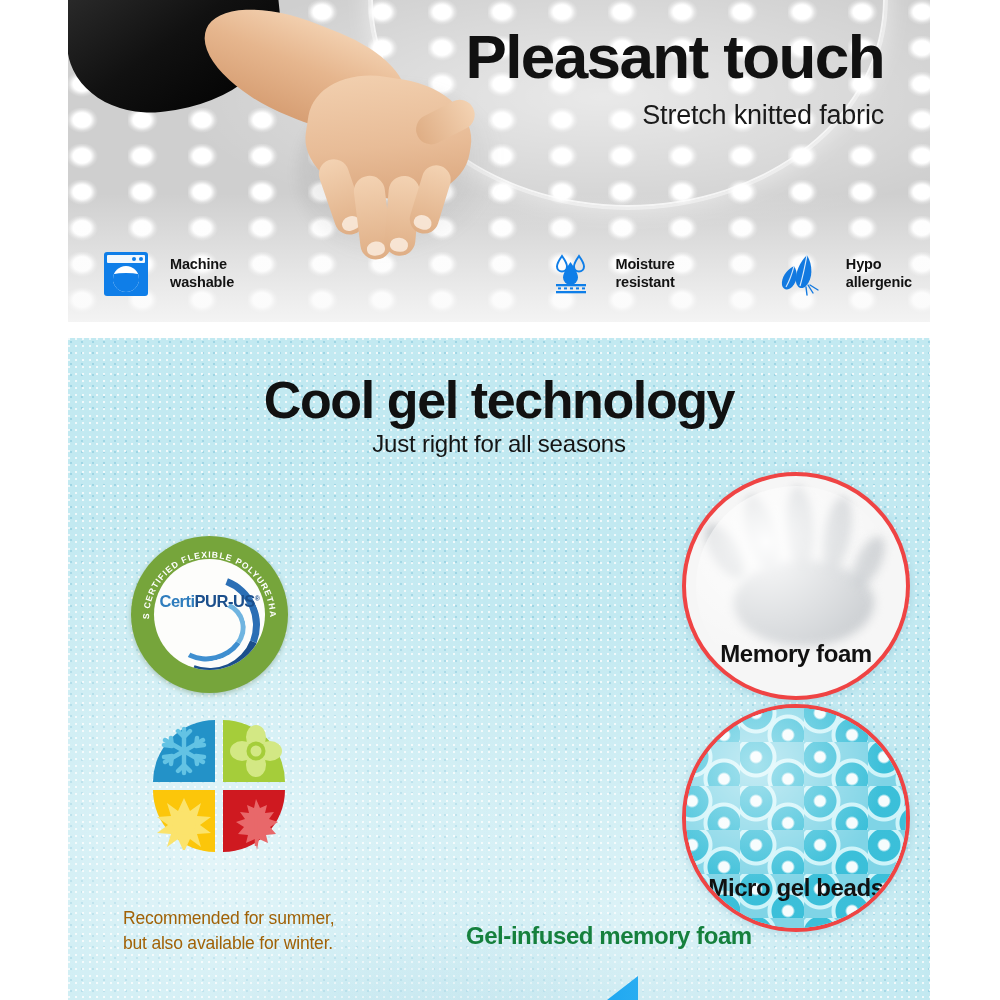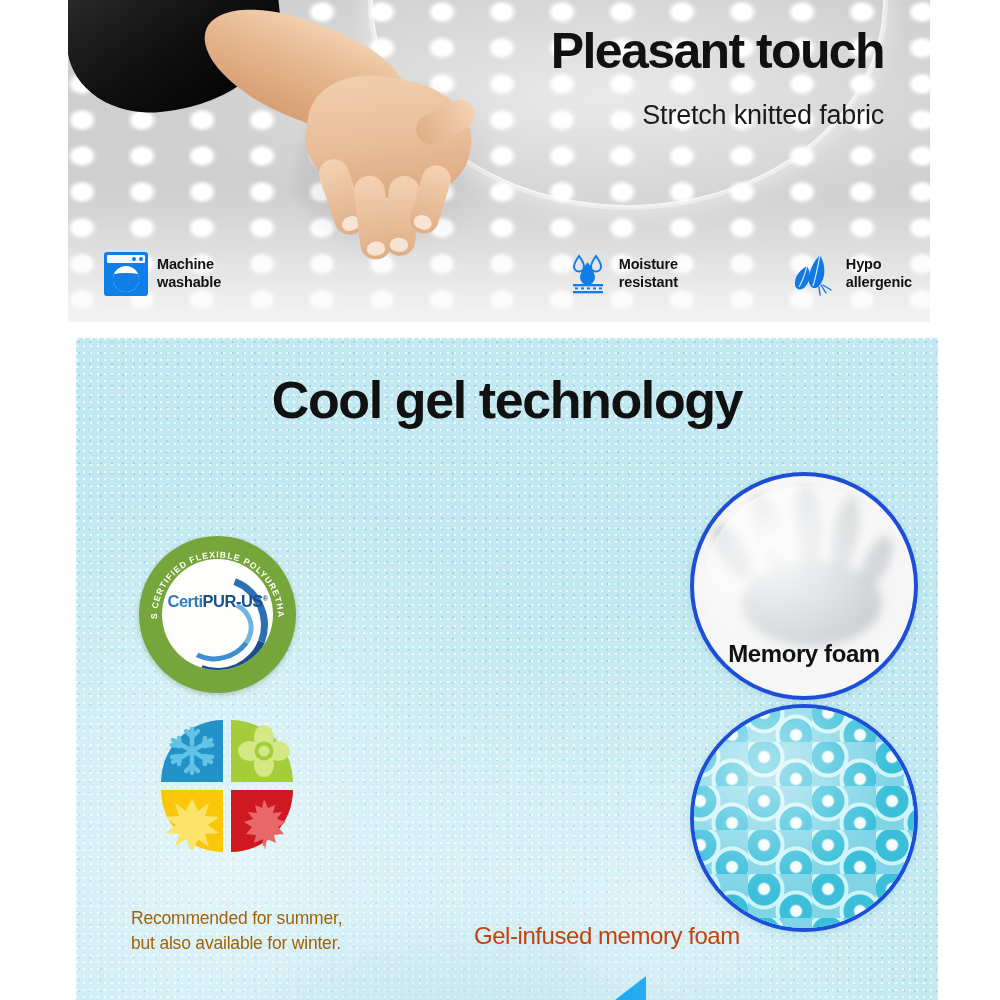--- a/index.html
+++ b/index.html
@@ -75,34 +75,34 @@
   }
   .hand-shadow{
     position:absolute; left:228px; top:84px; width:210px; height:180px;
     border-radius:50%;
     background:radial-gradient(ellipse at 40% 40%, rgba(120,120,120,.30), rgba(160,160,160,0) 68%);
     filter:blur(5px);
   }
 
   .top-title{
     position:absolute; right:46px; top:26px;
-    font-size:50px; font-weight:800; letter-spacing:-1.6px; color:#111;
+    font-size:62px; font-weight:800; letter-spacing:-1.6px; color:#111;
     line-height:1;
   }
   .top-sub{
     position:absolute; right:46px; top:100px;
     font-size:27px; color:#1a1a1a; letter-spacing:-.2px;
   }
 
   
   .features{
     position:absolute; left:0; right:0; top:243px; height:62px;
     display:flex; align-items:center; padding:0 18px 0 36px;
   }
-  .feat{ display:flex; align-items:center; gap:9px; }
+  .feat{ display:flex; align-items:center; gap:22px; }
   .feat-ic{ width:44px; height:44px; position:relative; flex:0 0 44px; }
   .feat-tx{
     font-size:14.5px; line-height:1.22; color:#121212; font-weight:600;
     letter-spacing:-.15px; white-space:pre-line;
   }
   .sp{ flex:1 1 auto; }
 
   
   .ic-wash{ background:#0f7ee8; border-radius:3px; }
   .ic-wash .bar{ position:absolute; left:3px; top:3px; right:3px; height:8px; background:#fff; opacity:.95; border-radius:1px;}
@@ -131,21 +131,20 @@
   .ic-moist svg{ width:44px; height:44px; display:block; }
 
   
   .ic-hypo svg{ width:46px; height:44px; display:block; }
 
   
   .panel-bot{
     position:absolute; left:68px; top:338px; width:862px; height:662px;
     overflow:hidden;
     background:#bfe8f0;
-    margin-left:8px;
   }
   .gelbg{
     position:absolute; inset:0;
     background-color:#c2e9f1;
     background-image:
       radial-gradient(circle at 18% 78%, rgba(255,255,255,.55), rgba(255,255,255,0) 42%),
       radial-gradient(circle at 66% 88%, rgba(255,255,255,.45), rgba(255,255,255,0) 38%),
       radial-gradient(ellipse 60% 40% at 50% 112%, rgba(150,205,222,.55), rgba(150,205,222,0) 70%),
       radial-gradient(circle at 1px 1px, rgba(255,255,255,.75) 1px, rgba(255,255,255,0) 1.6px),
       radial-gradient(circle at 3px 4px, rgba(80,165,198,.30) .9px, rgba(80,165,198,0) 1.6px);
@@ -218,21 +217,21 @@
     white-space:pre-line;
   }
 
   
   .arrow-wrap{ position:absolute; left:508px; top:632px; width:210px; height:108px; }
   .arrow-wrap svg{ display:block; }
 
   
   .circ{
     position:absolute; border-radius:50%;
-    border:4px solid #1d4ed8; overflow:hidden;
+    border:4px solid #ef4444; overflow:hidden;
     box-shadow:0 2px 8px rgba(70,140,175,.22);
   }
   .circ-foam{ left:614px; top:134px; width:228px; height:228px; background:#f6f6f6; }
   .circ-foam .fimp{ position:absolute; border-radius:50%; filter:blur(5px); background:rgba(196,200,204,.78); }
   .cf-palm{ left:48px; top:84px; width:140px; height:86px; }
   .cf-f1{ left:26px; top:44px; width:26px; height:62px; transform:rotate(-32deg); }
   .cf-f2{ left:62px; top:18px; width:27px; height:78px; transform:rotate(-16deg); }
   .cf-f3{ left:100px; top:10px; width:27px; height:84px; transform:rotate(-3deg); }
   .cf-f4{ left:138px; top:20px; width:26px; height:76px; transform:rotate(10deg); }
   .cf-f5{ left:170px; top:58px; width:24px; height:56px; transform:rotate(26deg); }
@@ -253,21 +252,21 @@
   }
   .circ-gel .gsheen{ position:absolute; inset:0; border-radius:50%;
     background:radial-gradient(circle at 32% 26%, rgba(255,255,255,.55), rgba(255,255,255,0) 58%); }
   .circ-gel .clab{
     position:absolute; left:0; right:0; bottom:26px; text-align:center;
     font-size:24px; font-weight:700; color:#111; letter-spacing:-.4px;
   }
 
   .gel-foam-label{
     position:absolute; left:398px; top:584px;
-    font-size:24px; font-weight:400; color:#c2410c; letter-spacing:-.45px;
+    font-size:24px; font-weight:700; color:#15803d; letter-spacing:-.45px;
   }
 </style>
 </head>
 <body>
 
 <div class="panel-top">
   <div class="fabric"></div>
   <div class="fabric-shade"></div>
   <div class="fabric-arc"></div>
 
@@ -350,20 +349,21 @@
 allergenic</div>
     </div>
 
   </div>
 </div>
 
 <div class="panel-bot">
   <div class="gelbg"></div>
 
   <div class="bot-title">Cool gel technology</div>
+  <div class="bot-sub">Just right for all seasons</div>
 
   <div class="certipur">
     <svg class="ring" viewBox="0 0 157 157">
       <defs>
         <path id="arcTop" d="M 18 82 A 60.5 60.5 0 0 1 139 82"></path>
         <path id="arcBot" d="M 27 88 A 52 52 0 0 0 130 88"></path>
       </defs>
       <text>
         <textPath href="#arcTop" startOffset="50%" text-anchor="middle">CONTAINS CERTIFIED FLEXIBLE POLYURETHANE FOAM</textPath>
       </text>
@@ -441,16 +441,17 @@
     <div class="fimp cf-f3"></div>
       <div class="fimp cf-f4"></div>
       <div class="fimp cf-f5"></div>
     <div class="cf-hl"></div>
     <div class="clab">Memory foam</div>
   </div>
 
   <div class="circ circ-gel">
     <div class="beads"></div>
     <div class="gsheen"></div>
+    <div class="clab">Micro gel beads</div>
   </div>
 
   <div class="gel-foam-label">Gel-infused memory foam</div>
 </div>
 
 </body></html>

